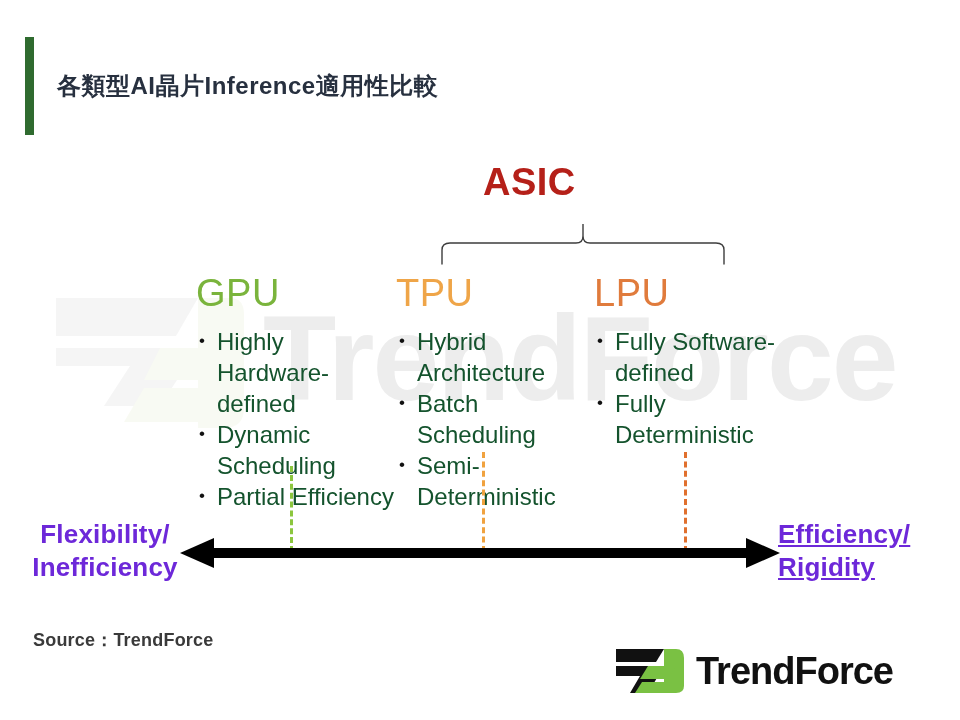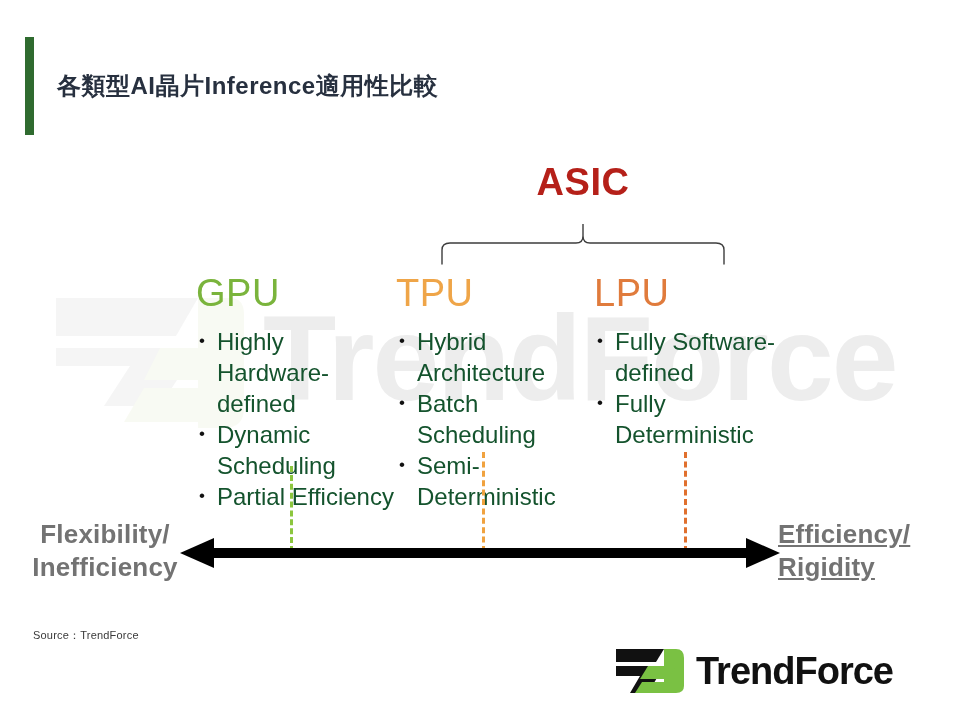--- a/index.html
+++ b/index.html
@@ -51,21 +51,21 @@
     line-height: 48px;
     white-space: nowrap;
   }
 
   
   #asic-label {
     position: absolute;
     left: 483px;
     top: 161px;
     width: 200px;
-    text-align: center;
+    text-align: left;
     font-size: 38px;
     font-weight: bold;
     color: #b52019;
     letter-spacing: 0.5px;
   }
   #asic-brace {
     position: absolute;
     left: 430px;
     top: 222px;
     width: 310px;
@@ -130,21 +130,21 @@
     position: absolute;
     left: 180px;
     top: 533px;
     width: 600px;
     height: 40px;
   }
   .axis-label {
     position: absolute;
     font-size: 26px;
     font-weight: bold;
-    color: #737373;
+    color: #6d28d9;
     line-height: 33px;
     letter-spacing: 0.2px;
   }
   #axis-label-left {
     left: 25px;
     top: 518px;
     width: 160px;
     text-align: center;
   }
   #axis-label-right {
@@ -153,22 +153,22 @@
     width: 165px;
     text-align: left;
     text-decoration: underline;
   }
 
   
   #source-line {
     position: absolute;
     left: 33px;
     top: 628px;
-    font-size: 11px;
-    font-weight: normal;
+    font-size: 18px;
+    font-weight: bold;
     color: #3a3a3a;
     letter-spacing: 0.2px;
   }
   #disclaimer {
     position: absolute;
     left: 33px;
     top: 655px;
     width: 520px;
     font-size: 10.5px;
     color: #5a5a5a;

